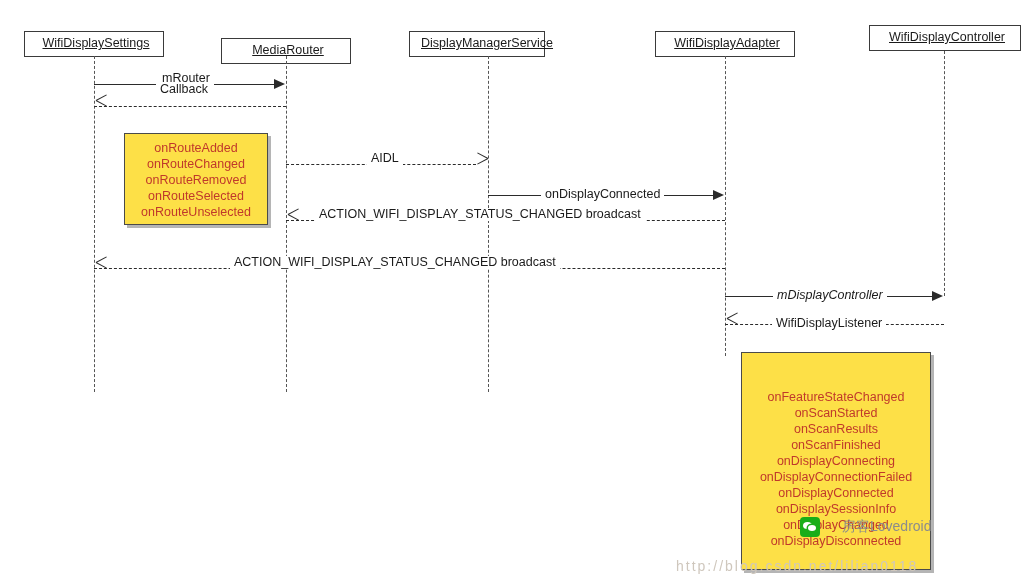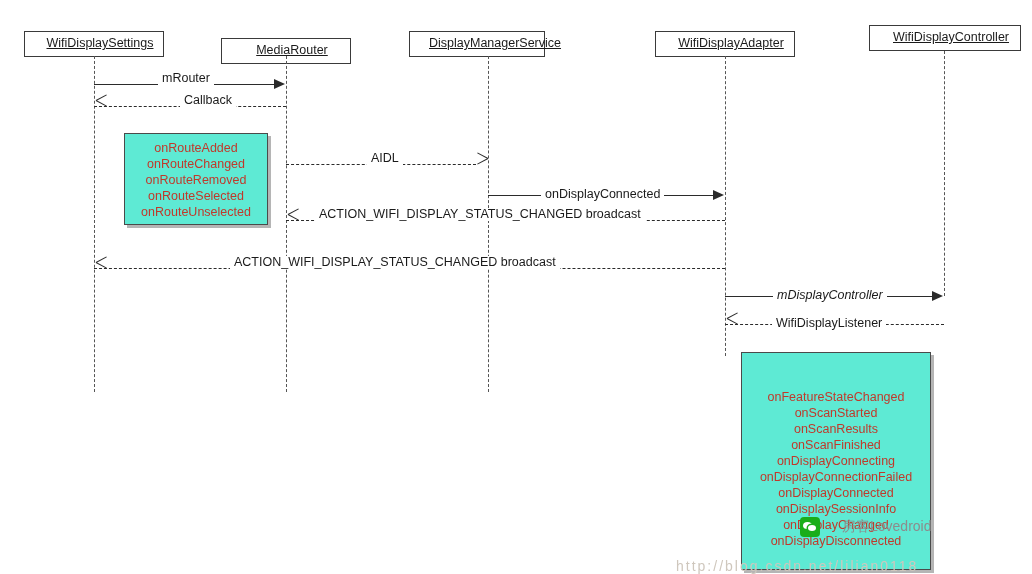--- a/index.html
+++ b/index.html
@@ -17,21 +17,21 @@
     background: #ffffff;
     overflow: hidden;
   }
   .lifeline-head {
     position: absolute;
     border: 1px solid #3a3a3a;
     background: #ffffff;
     color: #1a1a1a;
     font-size: 12.5px;
     line-height: 1;
-    padding: 5px 7px 6px 19px;
+    padding: 5px 7px 6px 11px;
     white-space: nowrap;
     text-align: center;
     box-sizing: border-box;
   }
   .lifeline-head .u {
     text-decoration: underline;
   }
   .lifeline-line {
     position: absolute;
     width: 0;
@@ -91,21 +91,21 @@
     position: absolute;
     background: #ffffff;
     font-size: 12.5px;
     color: #1a1a1a;
     line-height: 1;
     padding: 0 4px;
     white-space: nowrap;
   }
   .note-box {
     position: absolute;
-    background: #5eead4;
+    background: #fde047;
     border: 1.5px solid #4a4a4a;
     box-shadow: 3px 3px 0 rgba(90,90,90,0.45);
     box-sizing: border-box;
     text-align: center;
     padding-top: 6px;
   }
   .note-box .line {
     color: #c0392b;
     font-size: 12.5px;
     line-height: 16px;
@@ -184,21 +184,21 @@
     <span class="u">WifiDisplayController</span>
   </div>
   <div class="lifeline-line" style="left:944px; top:51px; height:245px;"></div>
 
   <div class="msg" style="left:94px; top:84px; width:181px;"></div>
   <div class="arrowhead solid-right" style="left:274px; top:79px;"></div>
   <div class="msg-label" style="left:158px; top:72px;">mRouter</div>
 
   <div class="msg dashed" style="left:94px; top:106px; width:192px;"></div>
   <div class="arrowhead open-left" style="left:96px; top:100px;"></div>
-  <div class="msg-label" style="left:156px; top:94px;margin-left:24px;">Callback</div>
+  <div class="msg-label" style="left:156px; top:83px;">Callback</div>
 
   <div class="msg dashed" style="left:286px; top:164px; width:190px;"></div>
   <div class="arrowhead open-right" style="left:476px; top:158px;"></div>
   <div class="msg-label" style="left:367px; top:152px;">AIDL</div>
 
   <div class="msg" style="left:488px; top:195px; width:226px;"></div>
   <div class="arrowhead solid-right" style="left:713px; top:190px;"></div>
   <div class="msg-label" style="left:541px; top:188px;">onDisplayConnected</div>
 
   <div class="msg dashed" style="left:286px; top:220px; width:439px;"></div>

